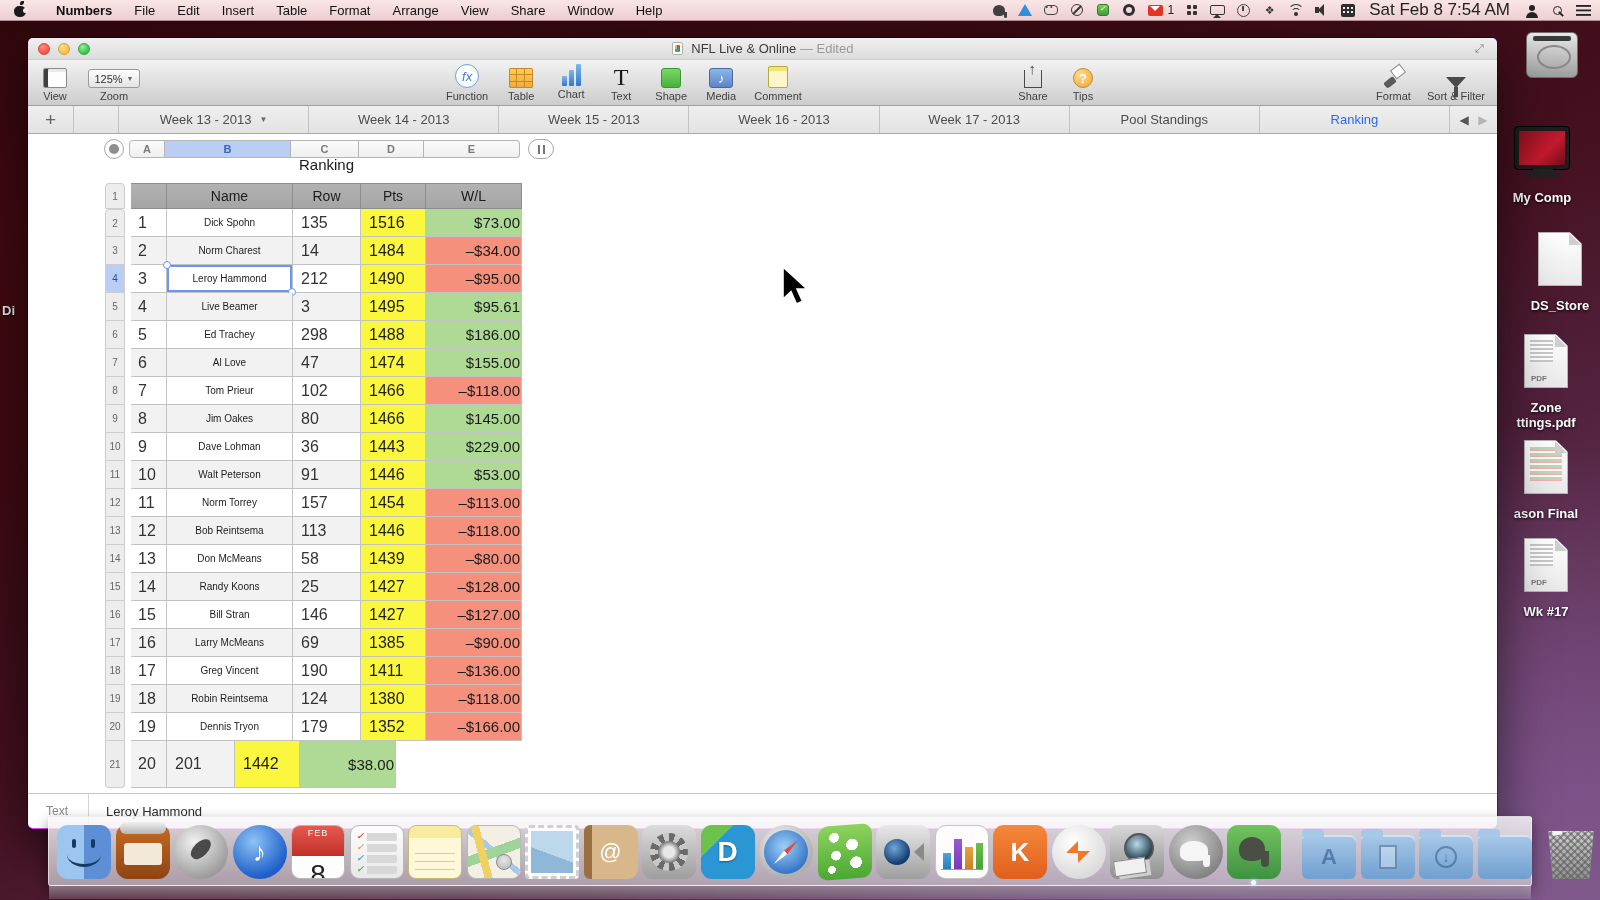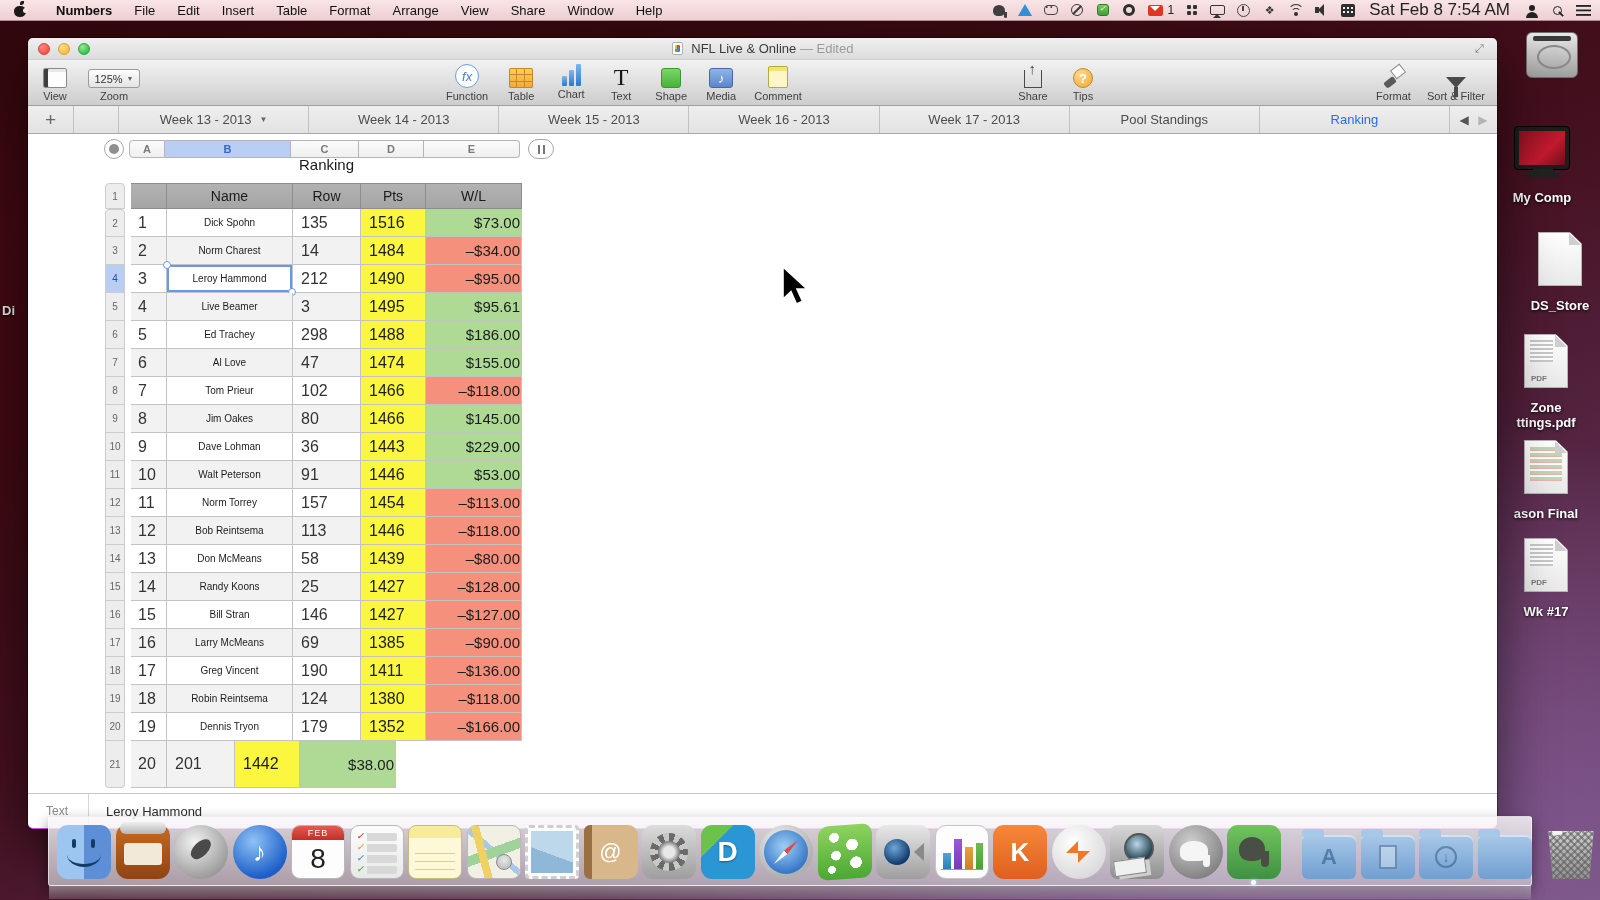--- a/index.html
+++ b/index.html
@@ -179,21 +179,21 @@
   .di-finder { background:linear-gradient(90deg,#9cc6ef 0 50%,#5d8fd6 50%); border-radius:11px; position:relative; overflow:hidden; }
   .di-finder:before { content:""; position:absolute; left:10px; right:10px; bottom:12px; height:22px; border-bottom:3px solid #173a63; border-radius:50%; }
   .di-finder:after { content:""; position:absolute; top:14px; left:15px; width:4px; height:9px; background:#173a63; border-radius:2px; box-shadow:19px 0 0 #173a63; }
   .di-jam { background:linear-gradient(#c66a22,#8f4413); border-radius:10px 10px 12px 12px; position:relative; }
   .di-jam:before { content:""; position:absolute; top:-3px; left:4px; right:4px; height:12px; background:linear-gradient(#efefef,#b5b5b5); border-radius:6px; }
   .di-jam:after { content:""; position:absolute; top:18px; left:8px; right:8px; height:22px; background:#f3e9d8; border-radius:3px; }
   .di-launch { background:radial-gradient(circle at 38% 32%,#f2f2f2,#9a9a9a 75%); border-radius:50%; position:relative; }
   .di-launch:before { content:""; position:absolute; left:20px; top:12px; width:14px; height:24px; background:#4a4a4a; border-radius:50% 50% 45% 45%; transform:rotate(45deg); }
   .di-itunes { background:radial-gradient(circle at 38% 30%,#8ec3f5,#1d5ec9 72%); border-radius:50%; color:#fff; font-size:26px; display:flex; align-items:center; justify-content:center; }
   .di-cal { background:#fdfdfd; border-radius:9px; border:1px solid #b8b8b8; overflow:hidden; text-align:center; }
-  .di-cal .mon { display:block; background:linear-gradient(#e55a50,#c03028); color:#fff; font-size:9px; height:14px; line-height:14px; letter-spacing:1px; }
+  .di-cal .mon { display:block; background:linear-gradient(#e55a50,#c03028); color:#fff; font-size:9px; height:30px; line-height:14px; letter-spacing:1px; }
   .di-cal .day { display:block; font-size:28px; color:#222; line-height:38px; }
   .di-rem { background:linear-gradient(#fdfdfd,#e8e8e8); border-radius:9px; border:1px solid #b8b8b8; padding:7px 6px; }
   .di-rem i { display:block; height:8px; margin-bottom:3px; background:linear-gradient(90deg,transparent 10px,#d8d8d8 10px); border-radius:2px; position:relative; }
   .di-rem i:before { content:"✓"; position:absolute; left:0; top:-2px; font-size:9px; font-weight:bold; }
   .di-rem i.r1:before{color:#d84a3f;} .di-rem i.r2:before{color:#e8a33a;} .di-rem i.r3:before{color:#4a9ad8;} .di-rem i.r4:before{color:#58b04a;}
   .di-notes { background:linear-gradient(#f7ec9e 0 12px, #fdf8d8 12px); border-radius:8px; border:1px solid #c8bb77; position:relative; overflow:hidden; }
   .di-notes:before { content:""; position:absolute; left:6px; right:6px; top:20px; height:26px; background:repeating-linear-gradient(transparent 0 7px,#d8cf9a 7px 8px); }
   .di-maps { background:#f2efe4; border-radius:9px; border:1px solid #b8b8b8; position:relative; overflow:hidden; }
   .di-maps:before { content:""; position:absolute; inset:0; background:linear-gradient(75deg,transparent 16px,#f0d264 16px 24px,transparent 24px), linear-gradient(-20deg,transparent 28px,#9fd39a 28px 38px,transparent 38px), linear-gradient(40deg,transparent 34px,#a8c8e8 34px 40px,transparent 40px); }
   .di-maps:after { content:""; position:absolute; right:8px; bottom:8px; width:14px; height:14px; border-radius:50%; background:radial-gradient(circle at 50% 35%,#e8e8e8,#b5b5b5); border:1px solid #8a8a8a; }

